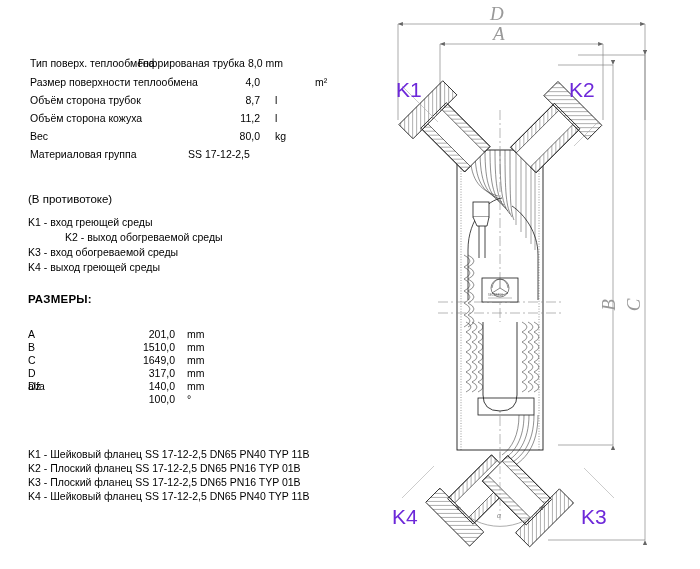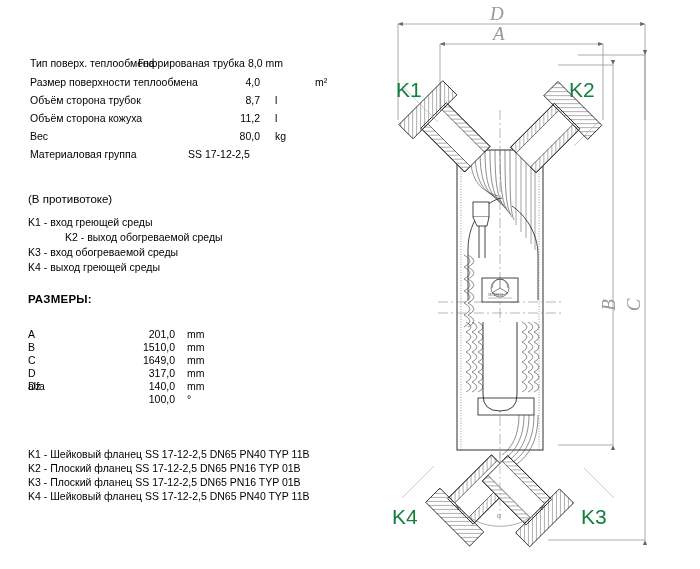--- a/index.html
+++ b/index.html
@@ -13,21 +13,21 @@
   .r-label{position:absolute;font-size:10.5px;white-space:nowrap;}
   .r-val{position:absolute;font-size:10.5px;white-space:nowrap;text-align:right;}
   .r-unit{position:absolute;font-size:10.5px;white-space:nowrap;}
 
   .listline{position:absolute;font-size:10.5px;white-space:nowrap;}
 
   
   .drawing{position:absolute;left:378px;top:0;width:322px;height:569px;}
   .dwg-label{position:absolute;font-family:"Liberation Serif","DejaVu Serif",serif;
              font-size:19px;color:#999;font-style:italic;}
-  .dwg-label.k{font-family:"Liberation Sans","DejaVu Sans",sans-serif;font-style:normal;font-size:21px;color:#15803d;}
+  .dwg-label.k{font-family:"Liberation Sans","DejaVu Sans",sans-serif;font-style:normal;font-size:21px;color:#6d28d9;}
   .dwg-label.vert{transform-origin:center center;}
   .alfa{position:absolute;font-size:7px;color:#888;font-style:italic;}
   .logo-text{position:absolute;font-size:2.6px;color:#555;letter-spacing:.2px;white-space:nowrap;}
 </style>
 </head>
 <body>
 
 <div class="spec-panel">
 
 

